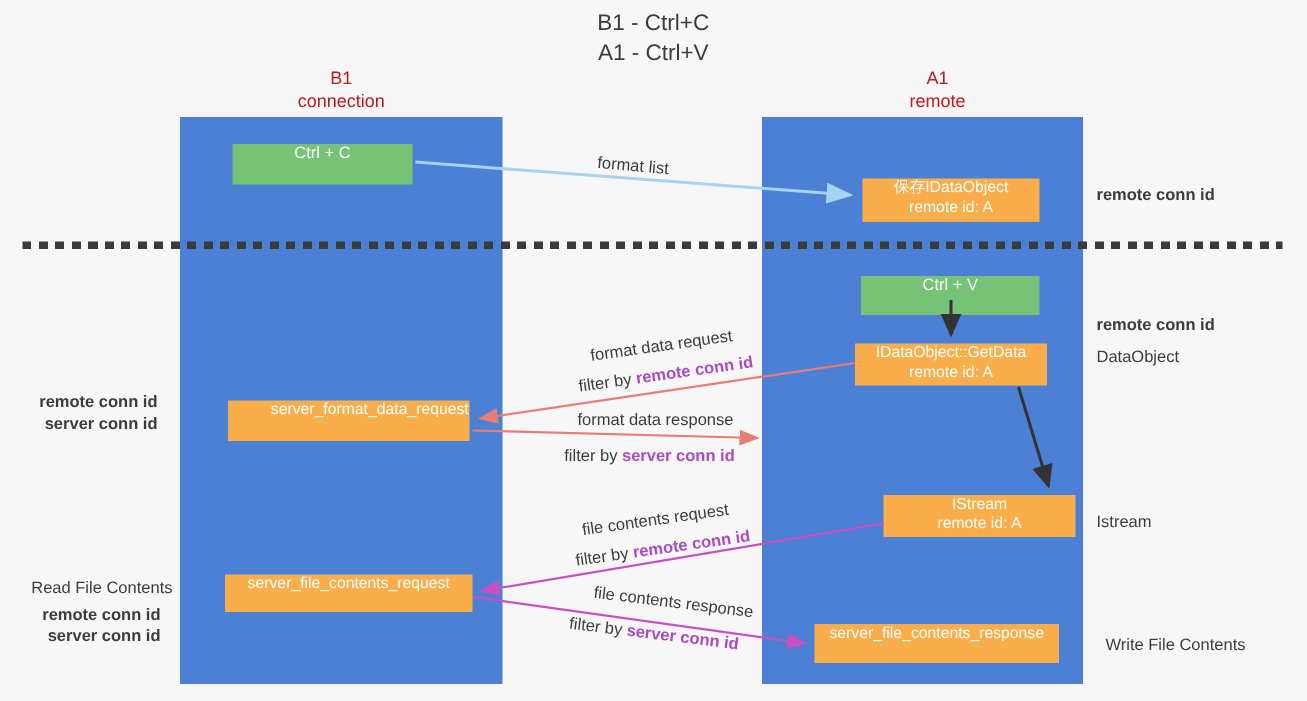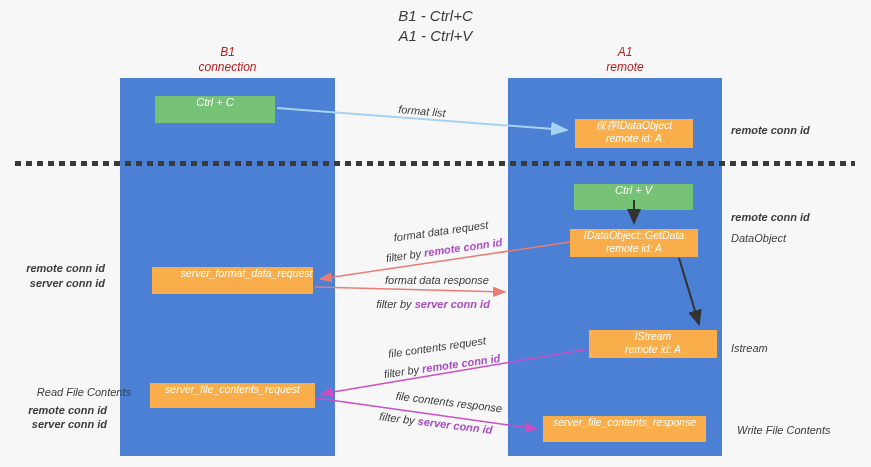--- a/index.html
+++ b/index.html
@@ -3,21 +3,21 @@
 <meta charset="utf-8">
 <style>
   :root{
     --bg:#f7f7f7; --blue:#4b80d5; --green:#76c276; --orange:#f9ae4b;
     --lblue:#a6d3f2; --salmon:#e87d75; --magenta:#ca4fc5; --black:#333333;
     --purple:#ab4bc3; --tgreen:#67bb6b; --dark:#3c3c3c;
   }
   *{margin:0;padding:0;box-sizing:border-box;}
   html,body{width:871px;height:467px;}
   body{background:var(--bg);font-family:"Liberation Sans",sans-serif;position:relative;overflow:hidden;}
-  .canvas{position:absolute;left:0;top:0;width:871px;height:467px;font-style:italic;}
+  .canvas{position:absolute;left:0;top:0;width:871px;height:467px;}
   .title{position:absolute;left:0;top:6px;width:871px;text-align:center;font-size:15px;line-height:20px;color:var(--dark);z-index:4;}
   .colhead{position:absolute;top:45px;text-align:center;font-size:12px;line-height:15px;color:#b91c1c;z-index:4;}
   .col{position:absolute;top:78px;height:378px;background:var(--blue);z-index:1;}
   .dashed{position:absolute;left:15px;top:161px;width:840px;height:5px;z-index:2;
     background:repeating-linear-gradient(90deg,#3a3a3a 0 6px,transparent 6px 11px);}
   .box{position:absolute;display:flex;flex-direction:column;align-items:center;justify-content:flex-start;
     color:#fff;text-align:center;font-size:10.5px;line-height:13px;z-index:3;white-space:nowrap;}
   .green{background:var(--green);}
   .orange{background:var(--orange);}
   .lbl{position:absolute;font-size:11px;color:var(--dark);white-space:nowrap;z-index:4;
@@ -121,21 +121,21 @@
   </div>
 
   <div class="side purple" style="left:731px;top:124px;">remote conn id</div>
   <div class="side purple" style="left:731px;top:211px;">remote conn id</div>
   <div class="side" style="left:731px;top:232px;">DataObject</div>
   <div class="side" style="left:731px;top:342px;">Istream</div>
   <div class="side" style="left:737px;top:424px;">Write File Contents</div>
 
   <div class="side purple ralign" style="width:105px;top:262px;">remote conn id</div>
   <div class="side tgreen ralign" style="width:105px;top:277px;">server conn id</div>
-  <div class="side ralign" style="width:115px;top:386px;margin-left:16px;">Read File Contents</div>
+  <div class="side ralign" style="width:115px;top:386px;">Read File Contents</div>
   <div class="side purple ralign" style="width:107px;top:404px;">remote conn id</div>
   <div class="side tgreen ralign" style="width:107px;top:418px;">server conn id</div>
 
   <svg class="arrows" viewBox="0 0 871 467">
     <defs>
       <marker id="ah-lblue" markerWidth="10" markerHeight="8" refX="8" refY="3.5" orient="auto">
         <path d="M0,0 L9,3.5 L0,7 z" fill="#a6d3f2"></path>
       </marker>
       <marker id="ah-salmon" markerWidth="10" markerHeight="8" refX="8" refY="3.5" orient="auto">
         <path d="M0,0 L9,3.5 L0,7 z" fill="#e87d75"></path>

